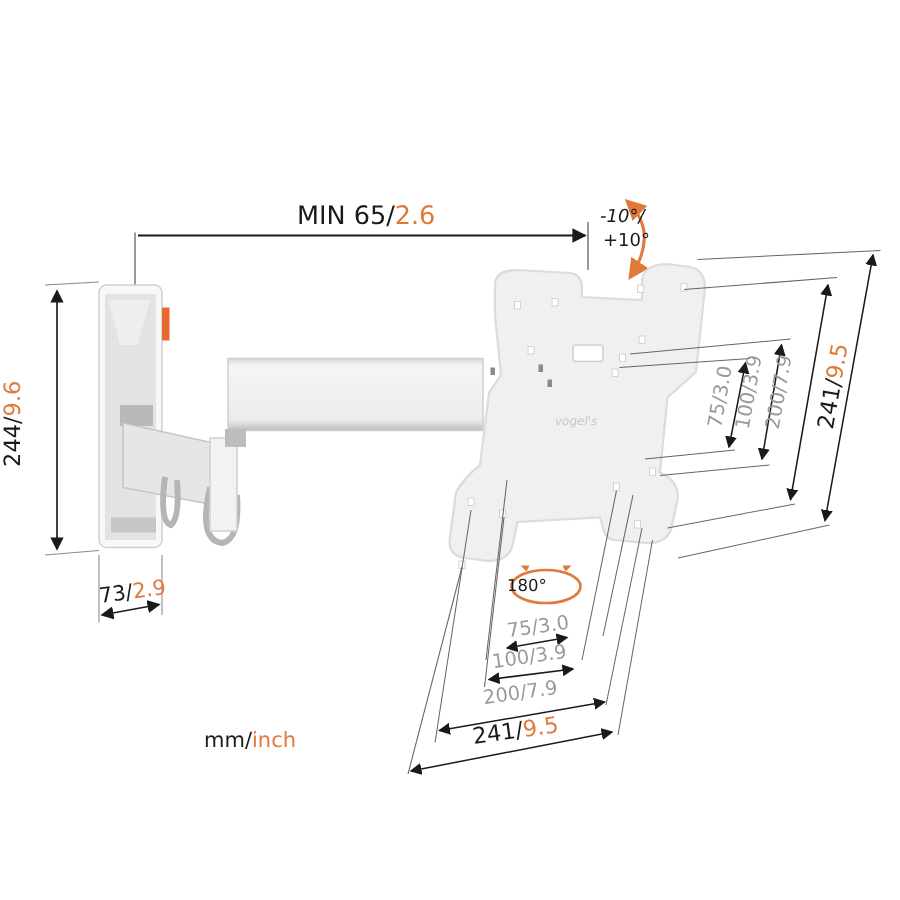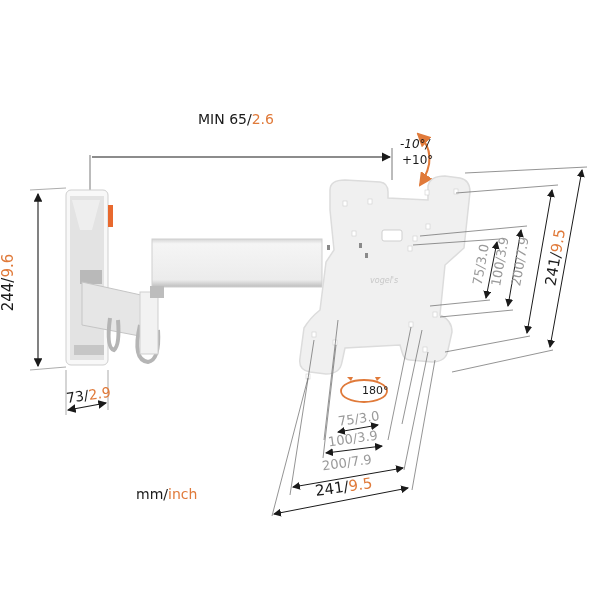--- a/index.html
+++ b/index.html
@@ -120,28 +120,28 @@
       <line x1="338" y1="432" x2="378" y2="425" stroke="#1a1a1a" stroke-width="1" marker-start="url(#ah)" marker-end="url(#ah)"></line>
       <line x1="326" y1="453" x2="382" y2="446" stroke="#1a1a1a" stroke-width="1" marker-start="url(#ah)" marker-end="url(#ah)"></line>
       <line x1="293" y1="487" x2="403" y2="468" stroke="#1a1a1a" stroke-width="1" marker-start="url(#ah)" marker-end="url(#ah)"></line>
       <line x1="274" y1="514" x2="408" y2="488" stroke="#1a1a1a" stroke-width="1" marker-start="url(#ah)" marker-end="url(#ah)"></line>
     </g>
 
     <ellipse cx="364" cy="391" rx="23" ry="11" fill="none" stroke="#e07a3a" stroke-width="1.8"></ellipse>
     <path d="M351,381 l-4,-4 l6,0 z M377,381 l4,-4 l-6,0 z" fill="#e07a3a"></path>
   </svg>
 
-  <div class="lbl dark" style="left:198px;top:112px;font-size:14px;">
+  <div class="lbl dark" style="left:198px;top:136px;font-size:17px;">
     <span>MIN 65/</span><span class="orange">2.6</span>
   </div>
 
   <div class="lbl dark" style="left:400px;top:138px;font-size:12px;font-style:italic;">-10°/</div>
   <div class="lbl dark" style="left:402px;top:154px;font-size:12px;">+10°</div>
 
-  <div class="lbl dark" style="left:362px;top:385px;font-size:11px;text-align:right;">180°</div>
+  <div class="lbl dark" style="left:338px;top:385px;font-size:11px;text-align:right;">180°</div>
 
   <div class="lbl dark" style="left:-20px;top:275px;font-size:15px;transform:rotate(-90deg);transform-origin:center;">
     <span>244/</span><span class="orange">9.6</span>
   </div>
 
   <div class="lbl dark" style="left:66px;top:388px;font-size:14px;transform:rotate(-8deg);">
     <span>73/</span><span class="orange">2.9</span>
   </div>
 
   <div class="lbl grey" style="left:460px;top:258px;font-size:13px;transform:rotate(-80deg);">75/3.0</div>

